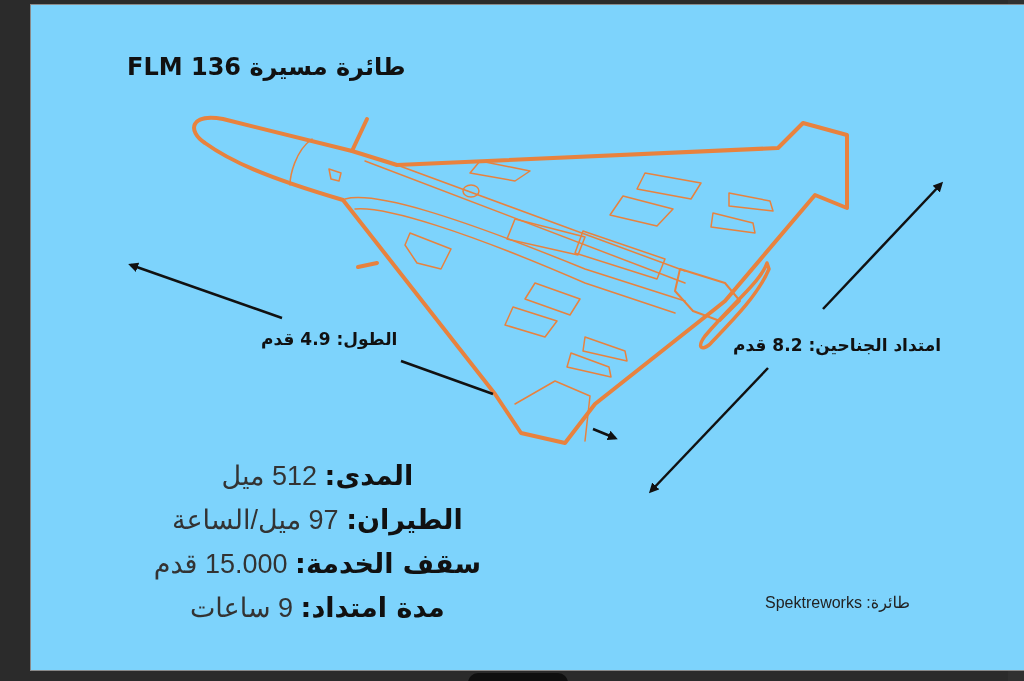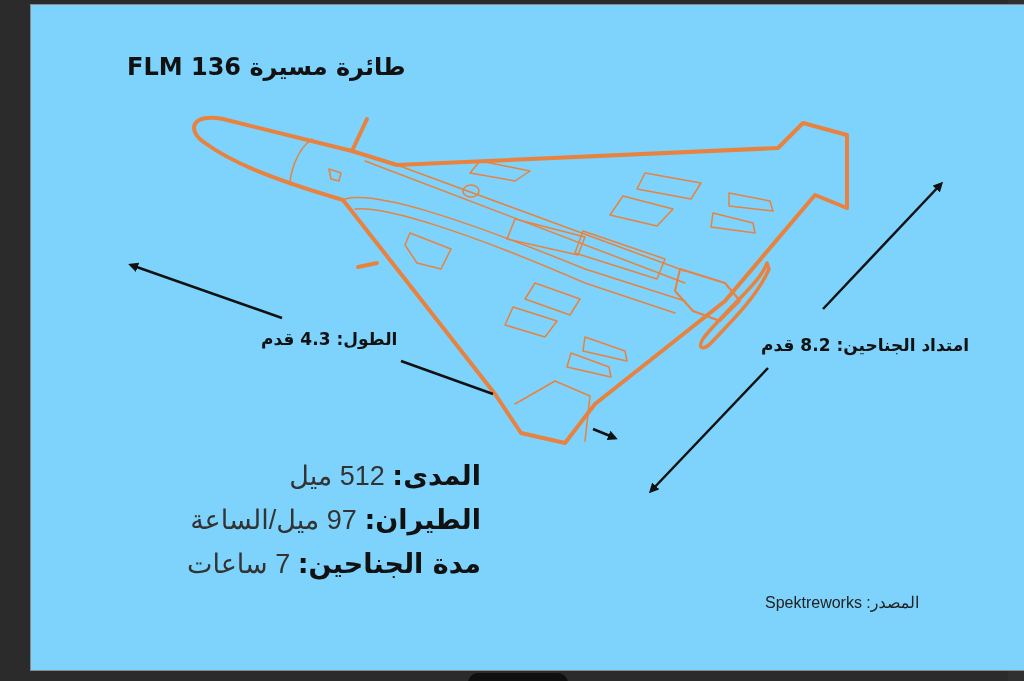--- a/index.html
+++ b/index.html
@@ -43,21 +43,21 @@
     .dim-label {
       position: absolute; font-weight: bold; font-size: 17px; color: #111;
       white-space: nowrap; direction: rtl;
     }
     .specs {
       position: absolute; right: 548px; top: 449px;
       direction: rtl; text-align: right;
       color: #111;
     }
     .spec-row {
-      font-size: 27px; line-height: 44px; white-space: nowrap;
+      font-size: 27px; line-height: 44px; white-space: nowrap; text-align: center;
     }
     .spec-row .k { font-weight: bold; }
     .spec-row .v { font-weight: normal; color: #333; font-family: "Liberation Sans", sans-serif; }
     .source {
       position: absolute; left: 734px; top: 588px;
       font-size: 16px; color: #222; direction: rtl; white-space: nowrap;
       font-family: "Liberation Sans", sans-serif;
     }
   </style>
 </head>
@@ -129,29 +129,32 @@
     <g stroke="#111" stroke-width="2.5" fill="none">
       <line x1="257" y1="317" x2="106" y2="264" marker-end="url(#ah)"></line>
       <line x1="376" y1="360" x2="468" y2="393"></line>
       <line x1="568" y1="428" x2="590" y2="437" marker-end="url(#ah)"></line>
 
       <line x1="798" y1="308" x2="916" y2="183" marker-end="url(#ah)"></line>
       <line x1="743" y1="367" x2="626" y2="490" marker-end="url(#ah)"></line>
     </g>
   </svg>
 
-  <div class="dim-label" style="left:230px; top:324px;">الطول: 4.3 قدم</div>
-  <div class="dim-label" style="left:730px; top:330px;">امتداد الجناحين: 8.2 قدم</div>
+  <div class="dim-label" style="left:230px; top:324px;">الطول: 4.9 قدم</div>
+  <div class="dim-label" style="left:702px; top:330px;">امتداد الجناحين: 8.2 قدم</div>
 
   <div class="specs">
     <div class="spec-row">
       <span class="k">المدى:</span><span class="v"> 512 ميل</span>
     </div>
     <div class="spec-row">
       <span class="k">الطيران:</span><span class="v"> 97 ميل/الساعة</span>
     </div>
     <div class="spec-row">
-      <span class="k">مدة الجناحين:</span><span class="v"> 7 ساعات</span>
+      <span class="k">سقف الخدمة:</span><span class="v"> 15.000 قدم</span>
+    </div>
+    <div class="spec-row">
+      <span class="k">مدة امتداد:</span><span class="v"> 9 ساعات</span>
     </div>
   </div>
 
-  <div class="source">المصدر: Spektreworks</div>
+  <div class="source">طائرة: Spektreworks</div>
 </div>
 
 </body></html>

